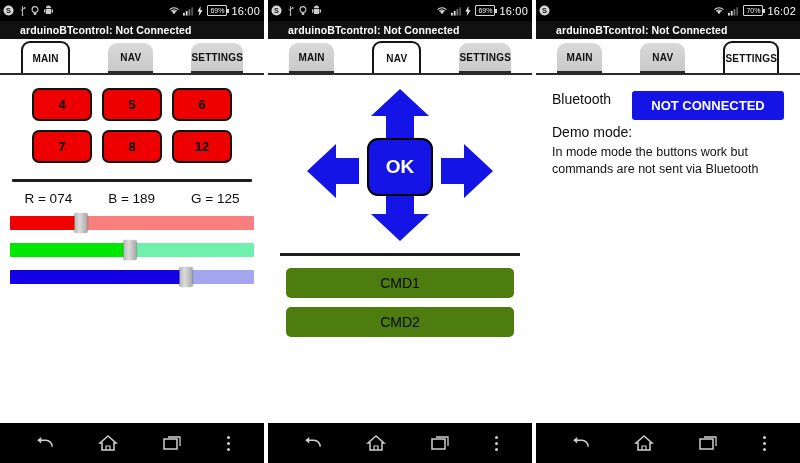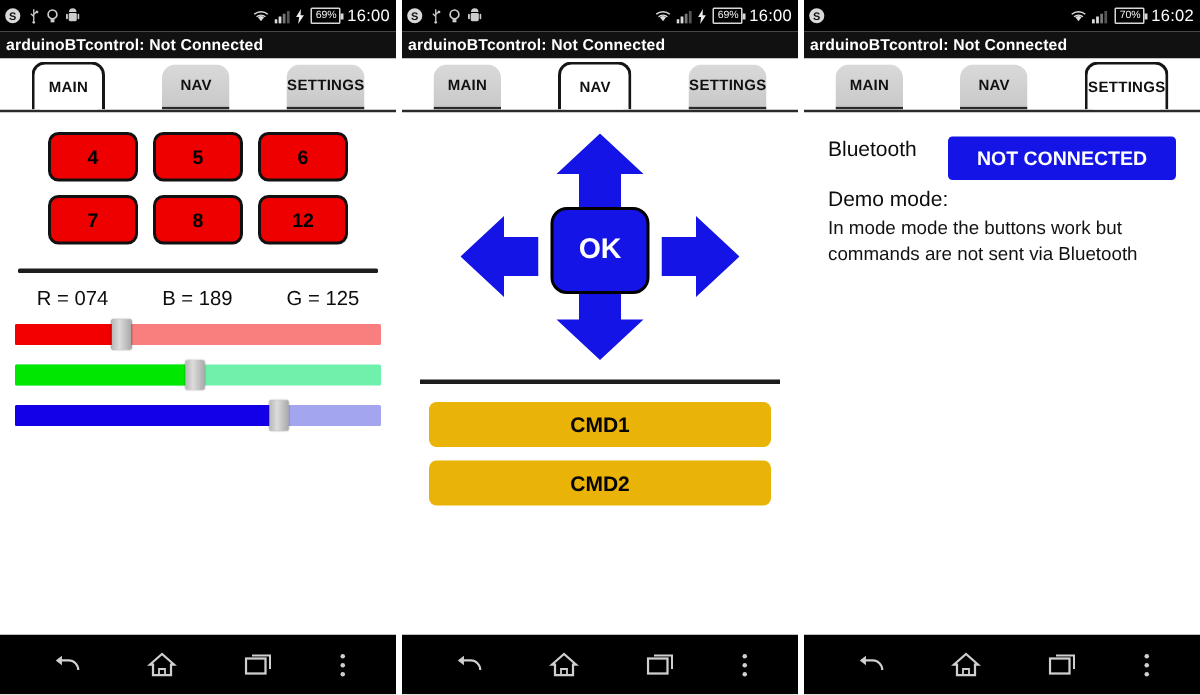--- a/index.html
+++ b/index.html
@@ -36,21 +36,21 @@
     padding: 1px 2px 1px 2px; position: relative; margin-left: 1px;
   }
   .batt::after {
     content: ""; position: absolute; right: -3px; top: 3px;
     width: 2px; height: 4px; background: #d7d7d7;
   }
 
   
   .titlebar {
     height: 18px; background: #111111; color: #ffffff;
-    display: flex; align-items: center; padding-left: 4px;
+    display: flex; align-items: center; padding-left: 20px;
     font-size: 10.5px; font-weight: bold; letter-spacing: .1px;
   }
 
   
   .tabbar {
     height: 34px; background: #ffffff;
     display: flex; align-items: flex-end;
     padding: 0 2px; position: relative;
   }
   .tab {
@@ -127,23 +127,23 @@
   .okbtn {
     position: absolute; left: 62px; top: 51px;
     width: 66px; height: 58px;
     background: #1414e6; border: 2.5px solid #000000; border-radius: 11px;
     color: #ffffff; font-size: 19px; font-weight: bold;
     display: flex; align-items: center; justify-content: center;
   }
   .navhr { height: 3px; background: #1d1d1d; margin: 6px 4px 0 4px; }
   .cmds { padding: 12px 10px 0 10px; }
   .greenbtn {
-    height: 30px; background: #eab308;
+    height: 30px; background: #4d7c0f;
     border-radius: 5px; margin-bottom: 9px;
-    color: #060606; font-size: 14px; font-weight: bold;
+    color: #060606; font-size: 14px; font-weight: normal;
     display: flex; align-items: center; justify-content: center;
   }
 
   
   .settings { padding: 16px 8px 0 8px; }
   .srow { display: flex; align-items: flex-start; margin-bottom: 4px; }
   .slabel { font-size: 14px; color: #0c0c0c; }
   .sbtn {
     margin-left: auto; height: 29px; border-radius: 3px;
     display: flex; align-items: center; justify-content: center;

